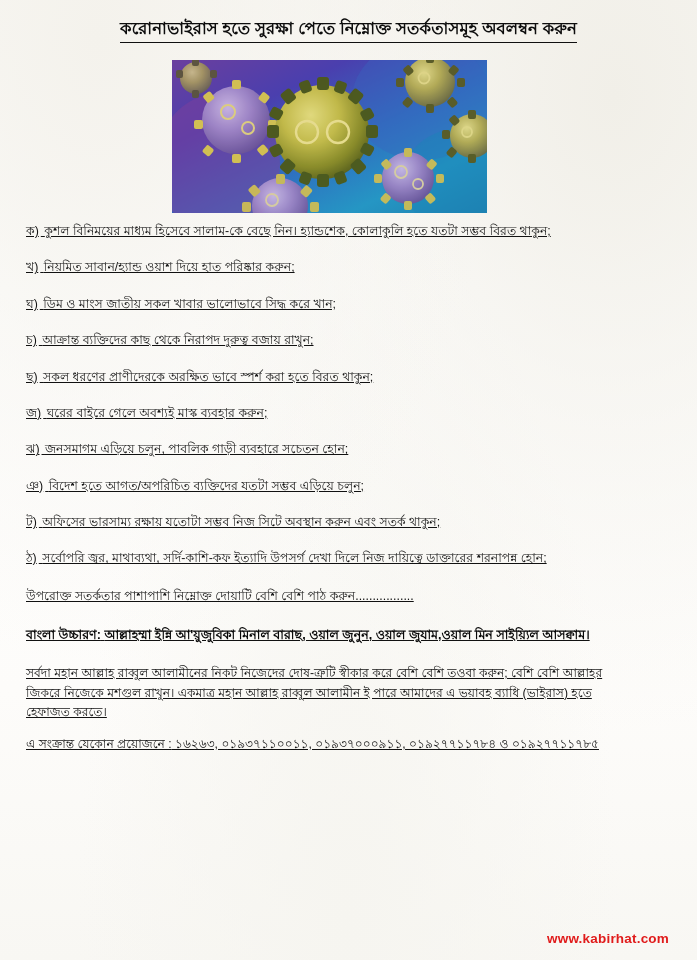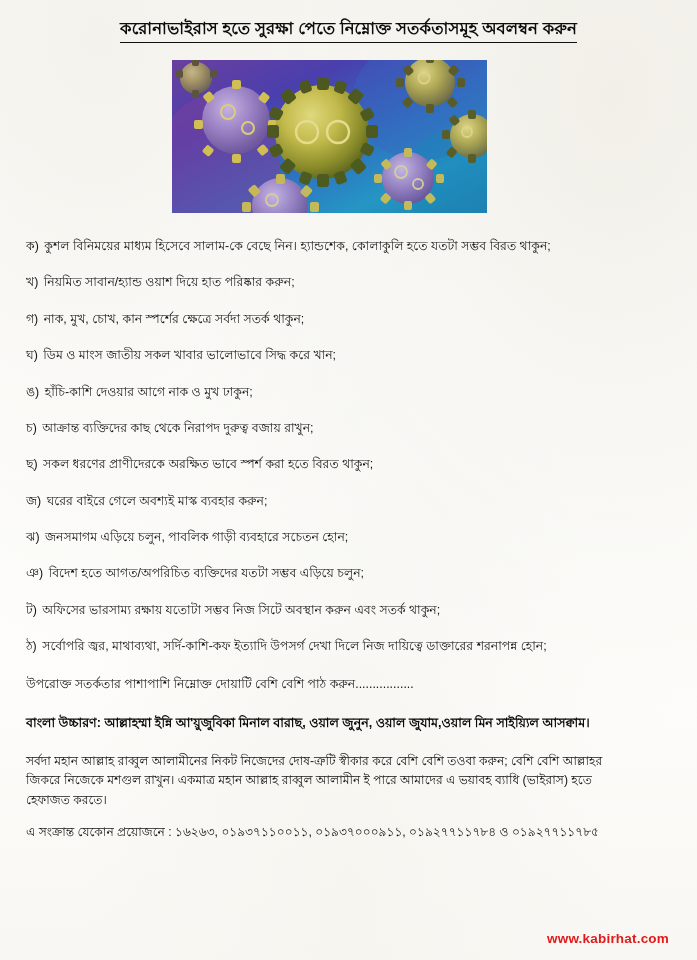--- a/index.html
+++ b/index.html
@@ -54,22 +54,23 @@
     height: 153px;
     overflow: hidden;
     background: #2b2f86;
   }
   .figure svg { display: block; width: 100%; height: 100%; }
 
   
   .content {
     position: absolute;
     left: 26px;
-    top: 238px;
+    top: 223px;
     width: 645px;
+    text-decoration: underline;
   }
   .adv-item {
     font-size: 12.4px;
     line-height: 1.45;
     color: #141414;
     margin-bottom: 18.4px;
     white-space: nowrap;
   }
   .adv-item .marker { margin-right: 2px; }
 
@@ -275,30 +276,22 @@
 
     <div class="adv-item">
       <span class="marker">ক)</span>
       <span>কুশল বিনিময়ের মাধ্যম হিসেবে সালাম-কে বেছে নিন। হ্যান্ডশেক, কোলাকুলি হতে যতটা সম্ভব বিরত থাকুন;</span>
     </div>
     <div class="adv-item">
       <span class="marker">খ)</span>
       <span>নিয়মিত সাবান/হ্যান্ড ওয়াশ দিয়ে হাত পরিষ্কার করুন;</span>
     </div>
     <div class="adv-item">
-      <span class="marker">গ)</span>
-      <span>নাক, মুখ, চোখ, কান স্পর্শের ক্ষেত্রে সর্বদা সতর্ক থাকুন;</span>
-    </div>
-    <div class="adv-item">
       <span class="marker">ঘ)</span>
       <span>ডিম ও মাংস জাতীয় সকল খাবার ভালোভাবে সিদ্ধ করে খান;</span>
-    </div>
-    <div class="adv-item">
-      <span class="marker">ঙ)</span>
-      <span>হাঁচি-কাশি দেওয়ার আগে নাক ও মুখ ঢাকুন;</span>
     </div>
     <div class="adv-item">
       <span class="marker">চ)</span>
       <span>আক্রান্ত ব্যক্তিদের কাছ থেকে নিরাপদ দুরুত্ব বজায় রাখুন;</span>
     </div>
     <div class="adv-item">
       <span class="marker">ছ)</span>
       <span>সকল ধরণের প্রাণীদেরকে অরক্ষিত ভাবে স্পর্শ করা হতে বিরত থাকুন;</span>
     </div>
     <div class="adv-item">

